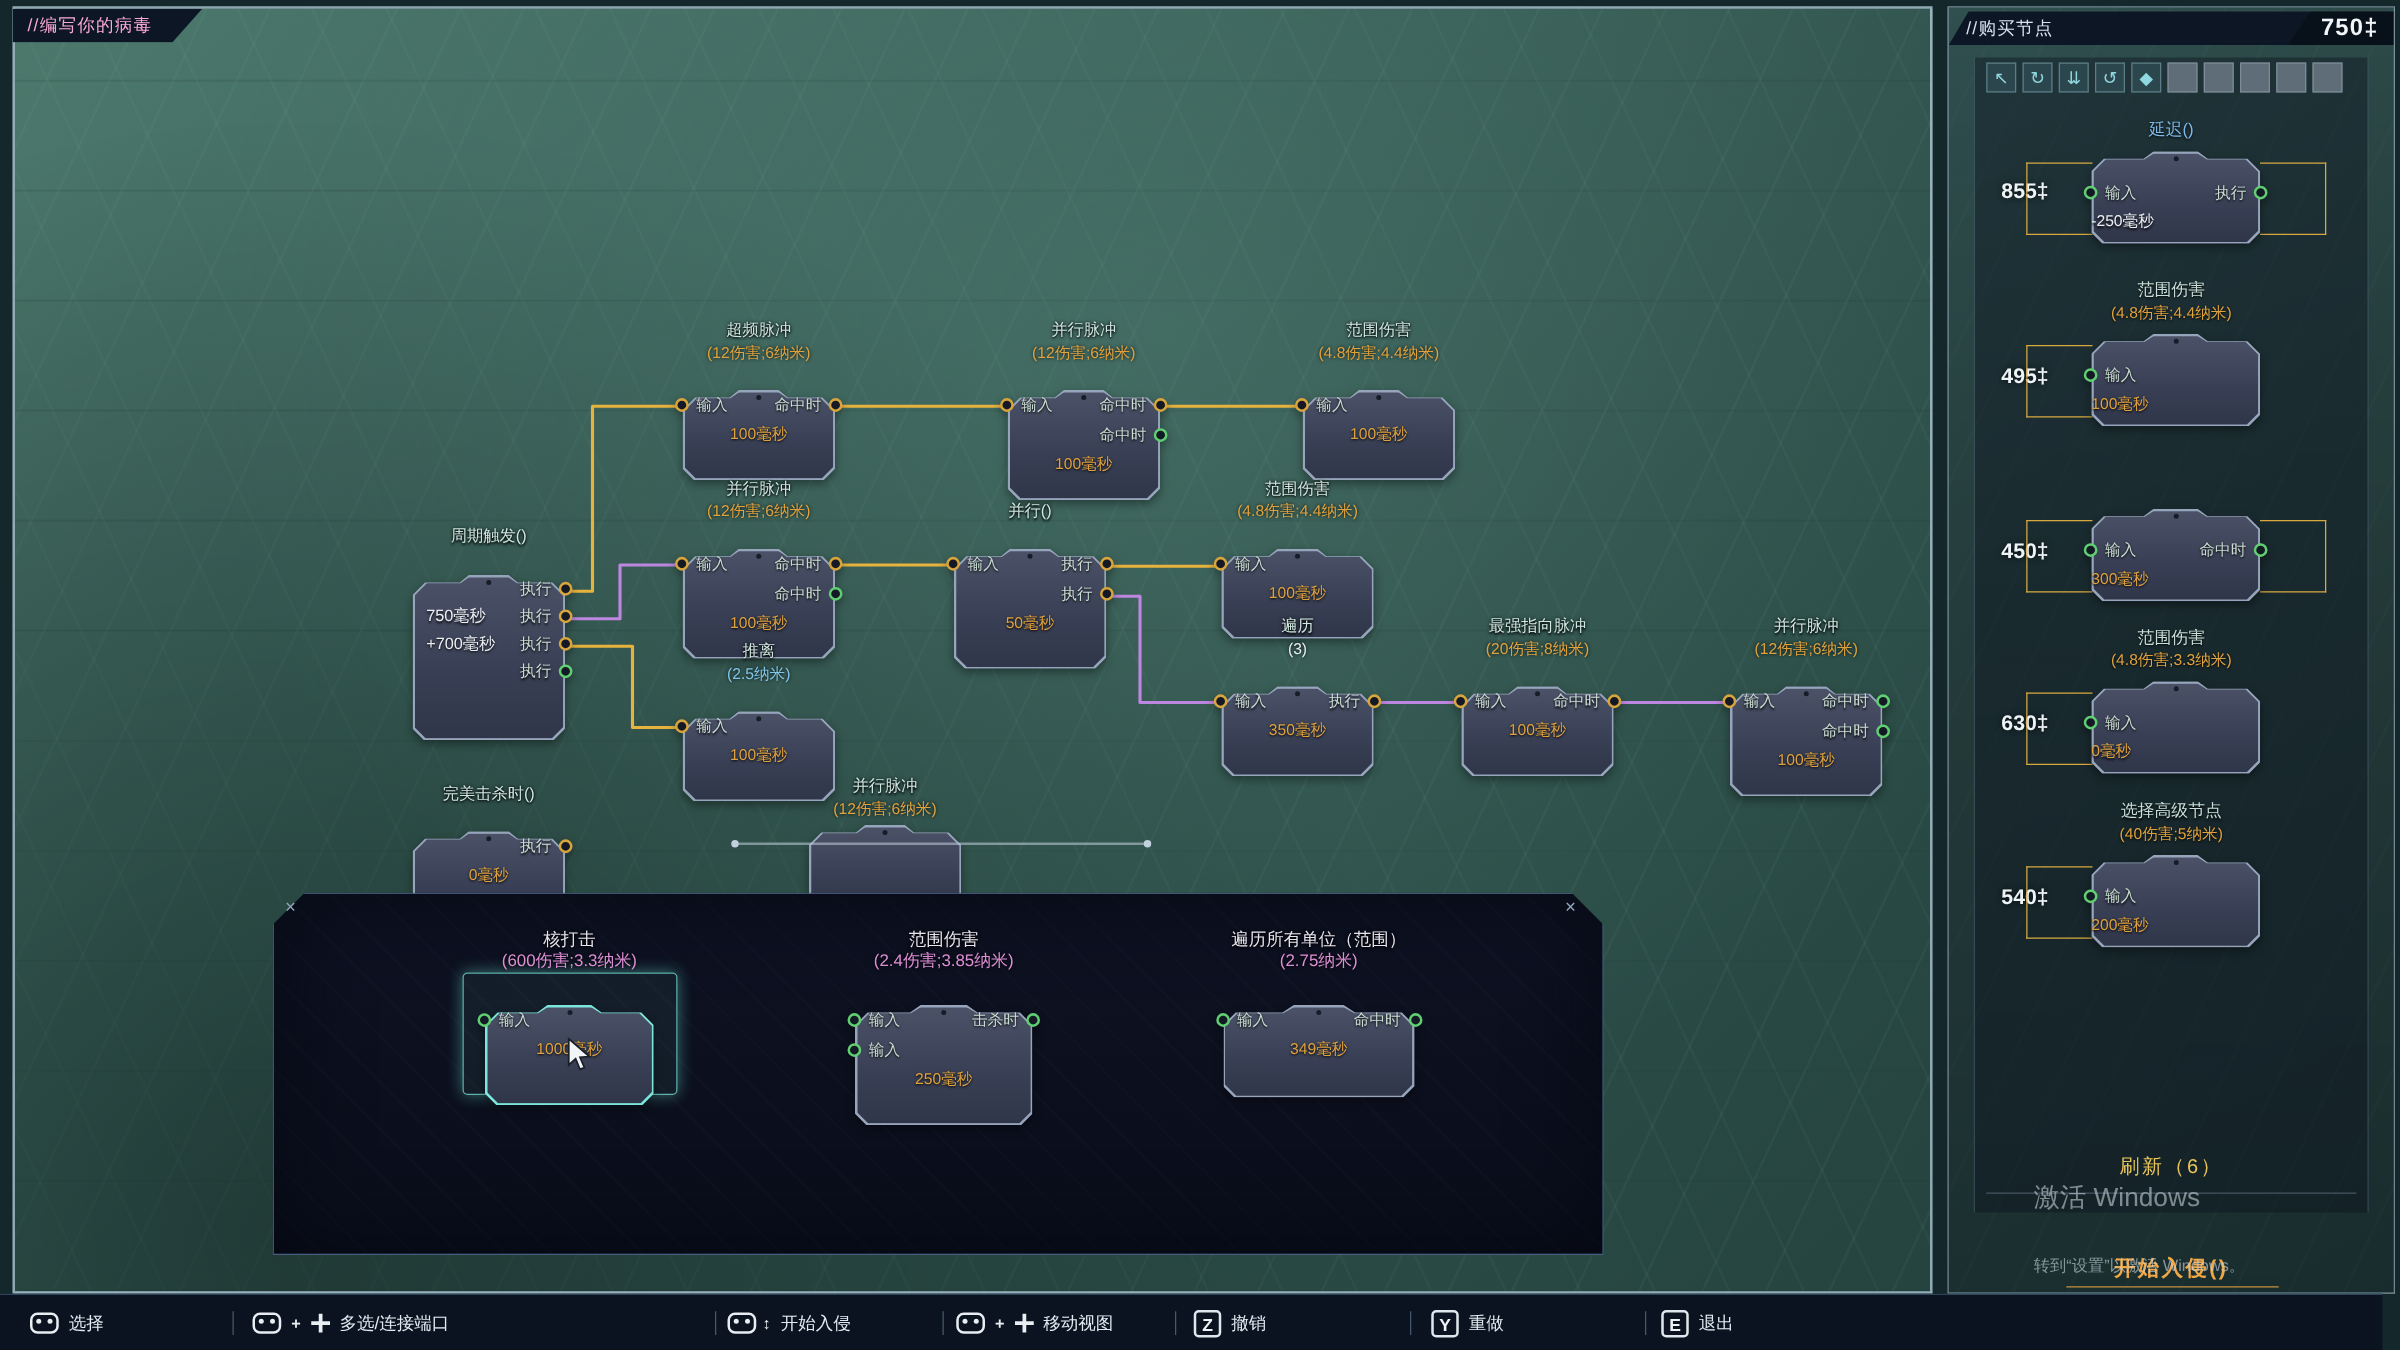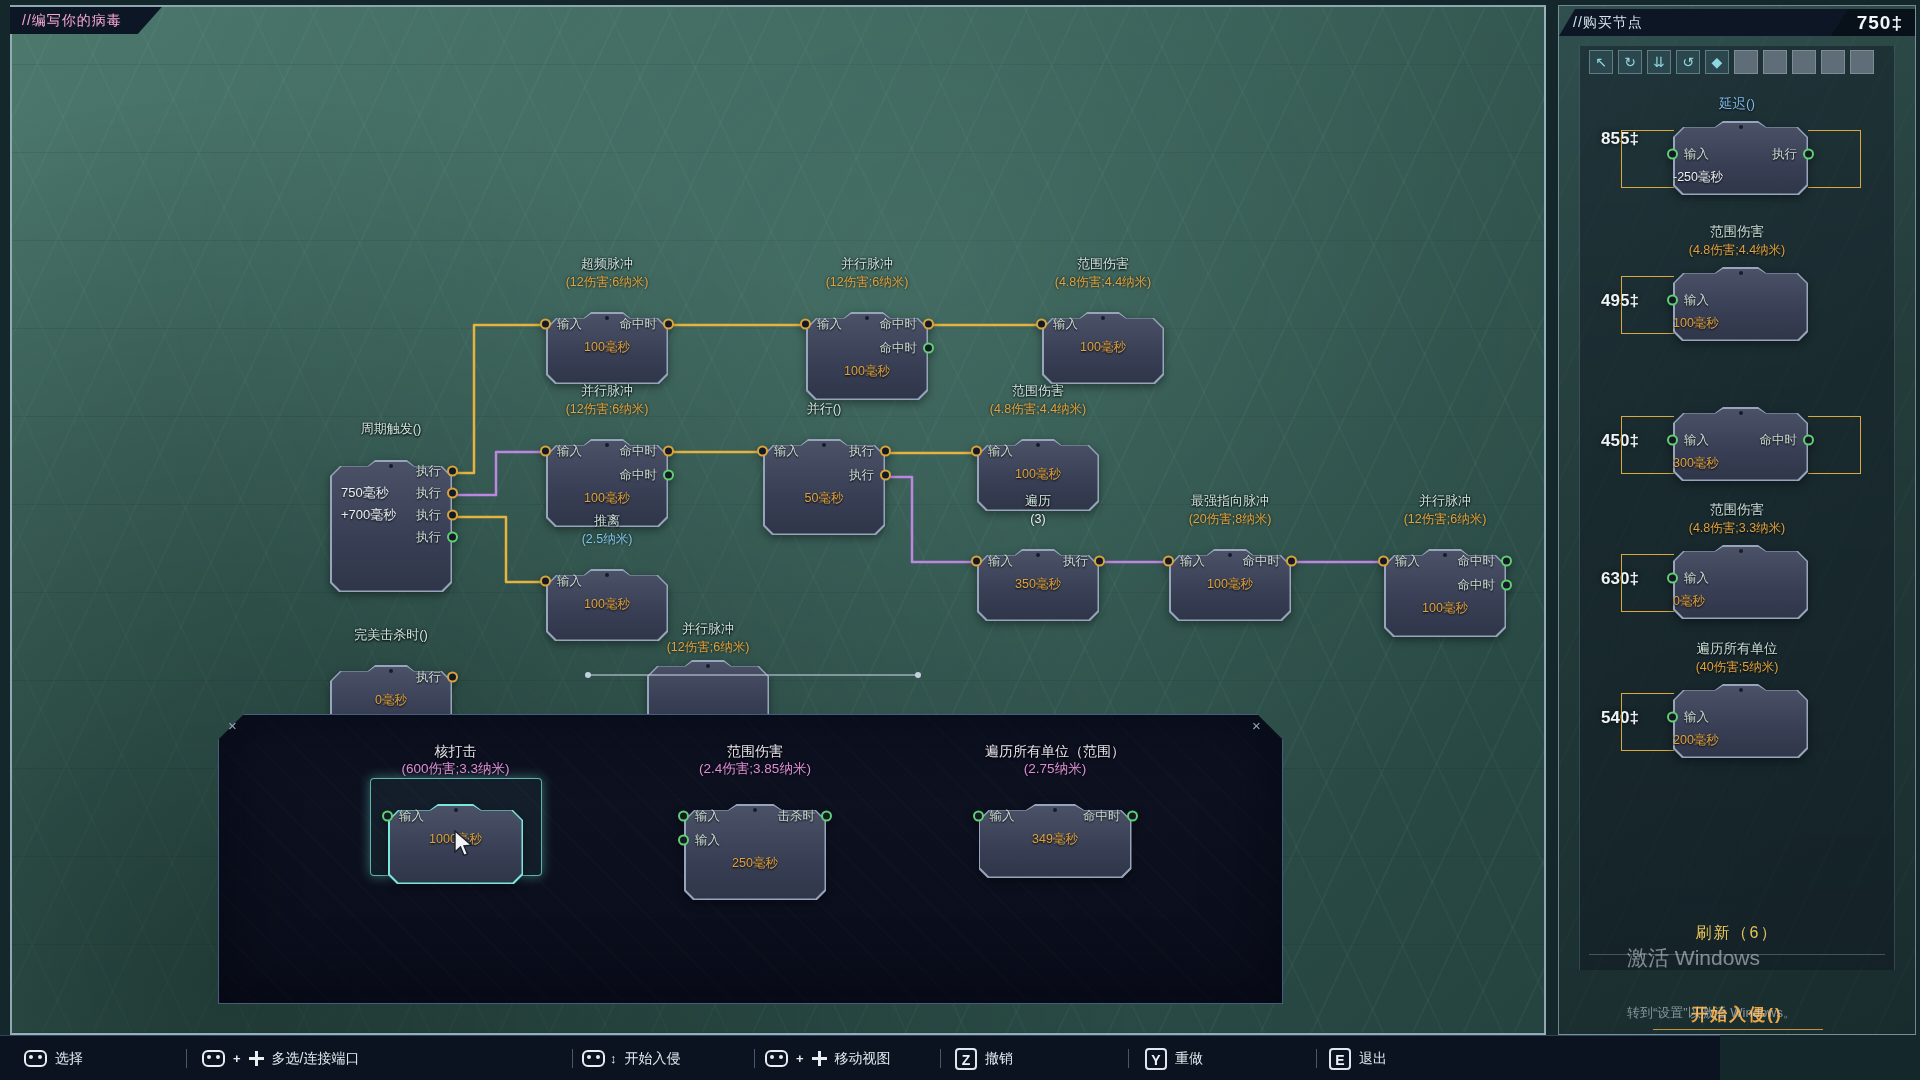--- a/index.html
+++ b/index.html
@@ -94,32 +94,32 @@
     color:#8fd8e0;display:flex;align-items:center;justify-content:center;font-size:14px;}
   .ficon.slot{background:#5e6d78;border-color:#7c8b96;color:transparent;}
   .shop-item{position:absolute;left:0;width:100%;height:140px;}
   .s-head{text-align:center;line-height:18px;margin-bottom:6px;}
   .s-title{font-size:13.5px;color:#c9dfd8;text-shadow:0 1px 2px #000;}
   .s-title.blue{color:#7fb9ea;}
   .s-sub{font-size:12.5px;color:#dfa23e;text-shadow:0 1px 2px #000;}
   .shop-item .node-body{margin:0;position:absolute;left:114px;width:135px;height:74px;}
   .one .node-body{top:26px}.two .node-body{top:44px}
   .s-price{position:absolute;left:26px;width:70px;text-align:center;font-size:17px;color:#eef3f6;font-weight:bold;text-shadow:0 0 5px rgba(0,0,0,.7);}
-  .one .s-price{top:34px}.two .s-price{top:68px}
+  .one .s-price{top:48px}.two .s-price{top:68px}
   .s-brk{position:absolute;left:62px;width:52px;height:56px;border:1.5px solid #d9a940;border-right:none;}
   .one .s-brk{top:35px}.two .s-brk{top:53px}
   .s-brk.r{left:249px;border:1.5px solid #d9a940;border-left:none;}
   .refresh{position:absolute;left:0;width:100%;top:917px;text-align:center;color:#e8c558;font-size:16px;letter-spacing:2px;}
   .refresh-line{position:absolute;left:30px;right:30px;top:948px;height:1px;background:rgba(160,180,200,.35);}
   .start{position:absolute;left:0;width:100%;top:997px;text-align:center;color:#f0a845;font-size:17px;font-weight:bold;letter-spacing:2px;}
   .start-line{position:absolute;left:94px;width:170px;top:1023px;height:1px;background:rgba(240,168,69,.8);}
   .watermark1{position:absolute;left:1627px;top:944px;z-index:7;color:rgba(215,224,232,.55);font-size:21px;}
   .watermark2{position:absolute;left:1627px;top:1004px;z-index:7;color:rgba(205,216,226,.6);font-size:13px;}
   
-  .hotbar{position:absolute;left:0;top:1035px;width:1720px;height:45px;background:#0a131f;border-top:1px solid #2e4458;z-index:6;}
+  .hotbar{position:absolute;left:0;top:1035px;width:1906px;height:45px;background:#0a131f;border-top:1px solid #2e4458;z-index:6;}
   .hk{position:absolute;top:0;height:45px;display:flex;align-items:center;gap:8px;color:#e2ebf2;font-size:14px;}
   .hksep{position:absolute;top:13px;width:1px;height:19px;background:#46596c;}
   .gpad{display:inline-block;width:19px;height:13px;border:2px solid #e8eef2;border-radius:6px;position:relative;}
   .gpad::before,.gpad::after{content:'';position:absolute;width:4px;height:4px;border-radius:50%;background:#e8eef2;top:3px;}
   .gpad::before{left:3px}.gpad::after{right:3px}
   .crossi{display:inline-block;width:15px;height:15px;position:relative;}
   .crossi::before{content:'';position:absolute;left:0;top:6px;width:15px;height:3px;background:#e8eef2;}
   .crossi::after{content:'';position:absolute;left:6px;top:0;width:3px;height:15px;background:#e8eef2;}
   .plus{color:#e8eef2;font-size:13px;font-weight:bold;}
   .udar{color:#e8eef2;font-size:13px;margin-left:-3px;}
@@ -549,21 +549,21 @@
         <div class="prow first">
             <span class="port l green"></span>
             <span class="plabel">输入</span>
           </div>
         <div class="ntime">0毫秒</div>
       </div>
     </div>
 
     <div class="shop-item two" style="top:634px">
       <div class="s-head">
-          <div class="s-title">遍历所有单位</div>
+          <div class="s-title">选择高级节点</div>
           <div class="s-sub">(40伤害;5纳米)</div>
         </div>
       <div class="s-price">540‡</div>
       <div class="s-brk"></div>
       <div class="node-body">
         <div class="plate"></div>
           <div class="plate-in"></div>
         <div class="prow first">
             <span class="port l green"></span>
             <span class="plabel">输入</span>

